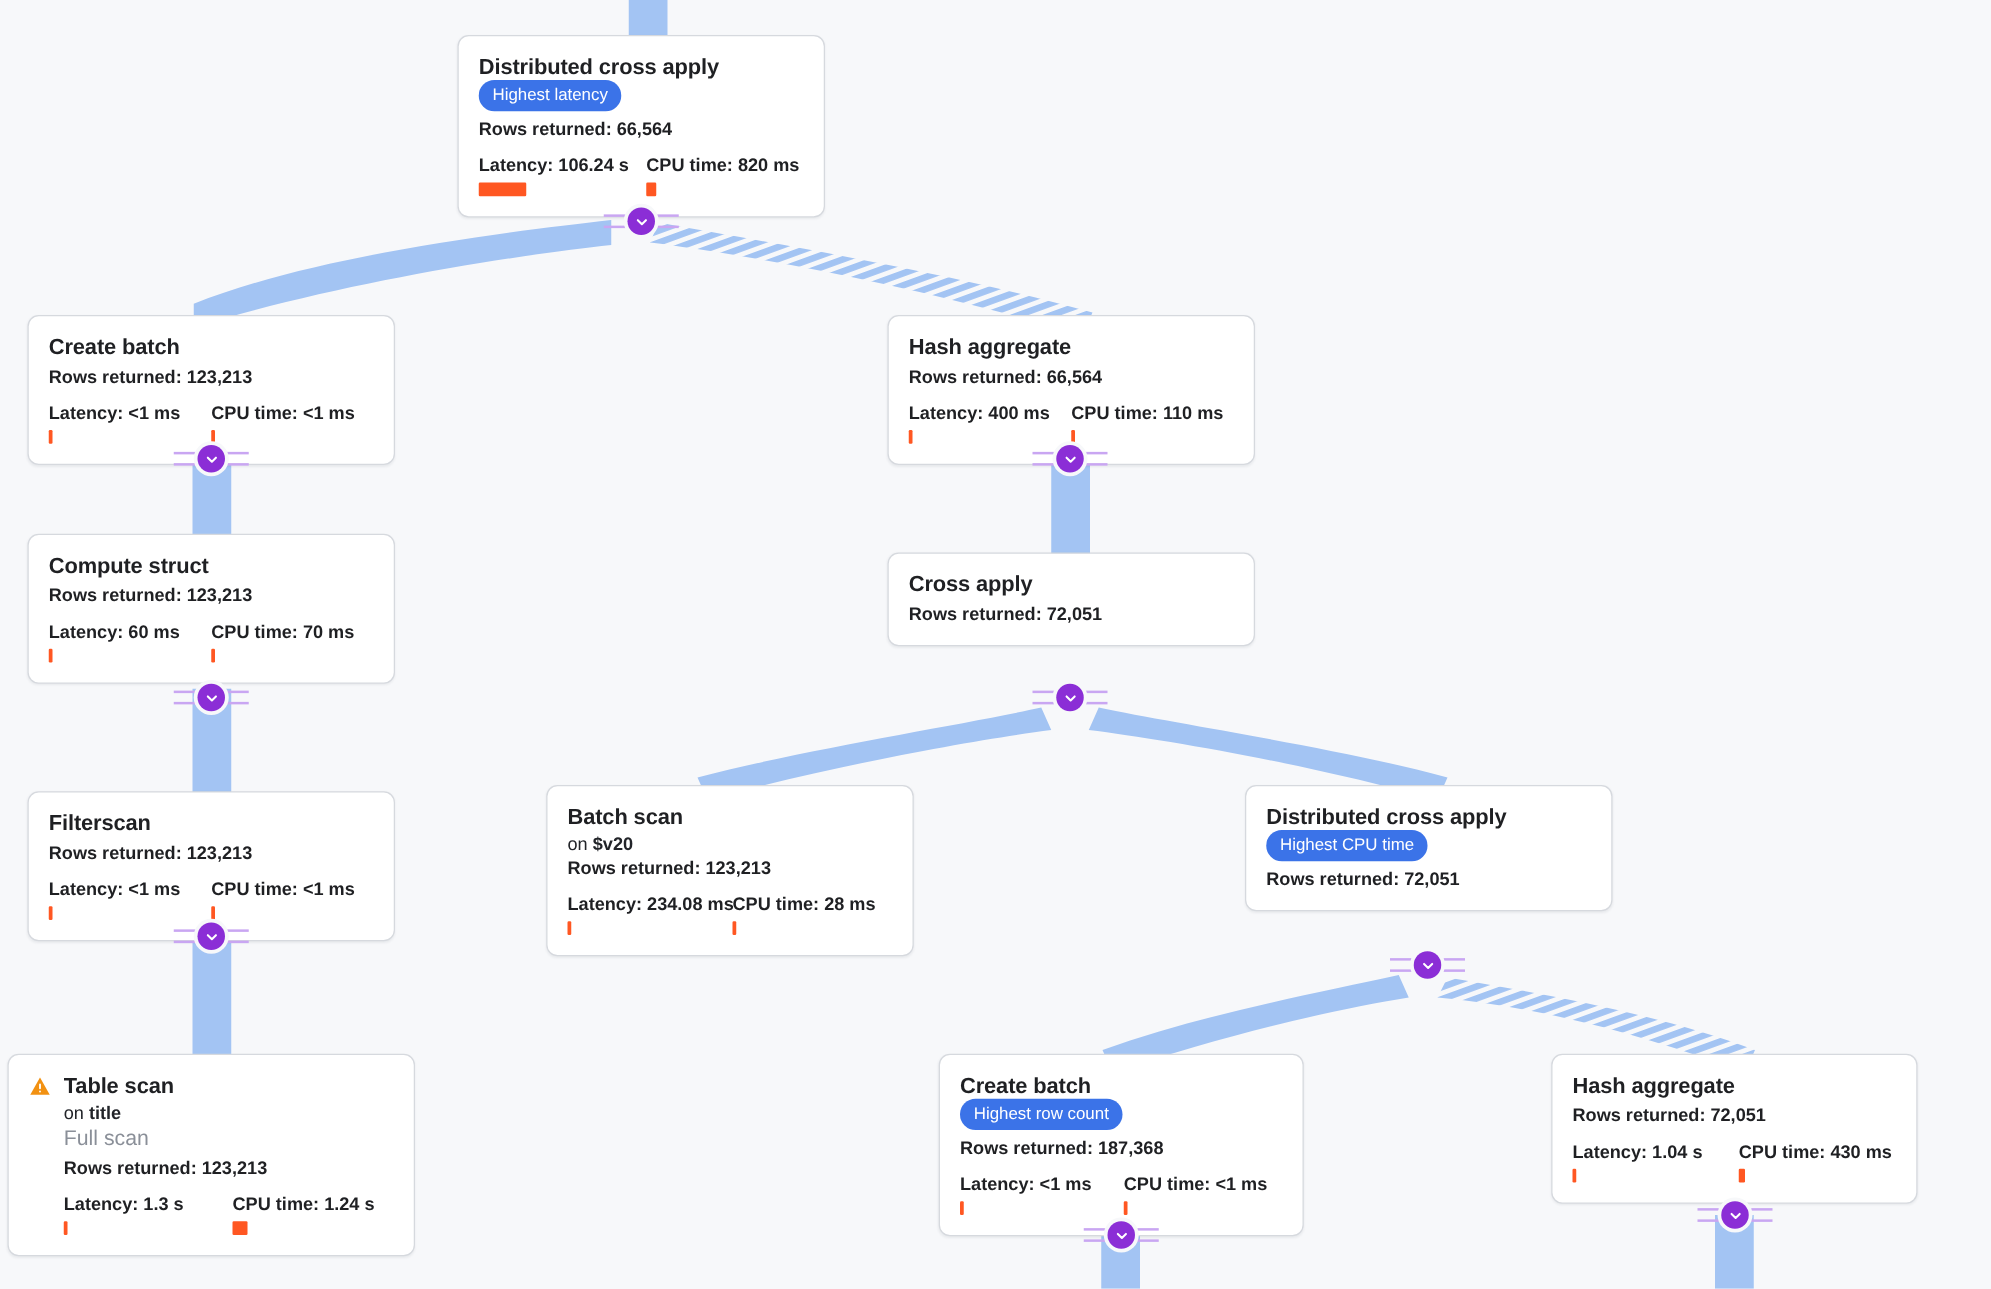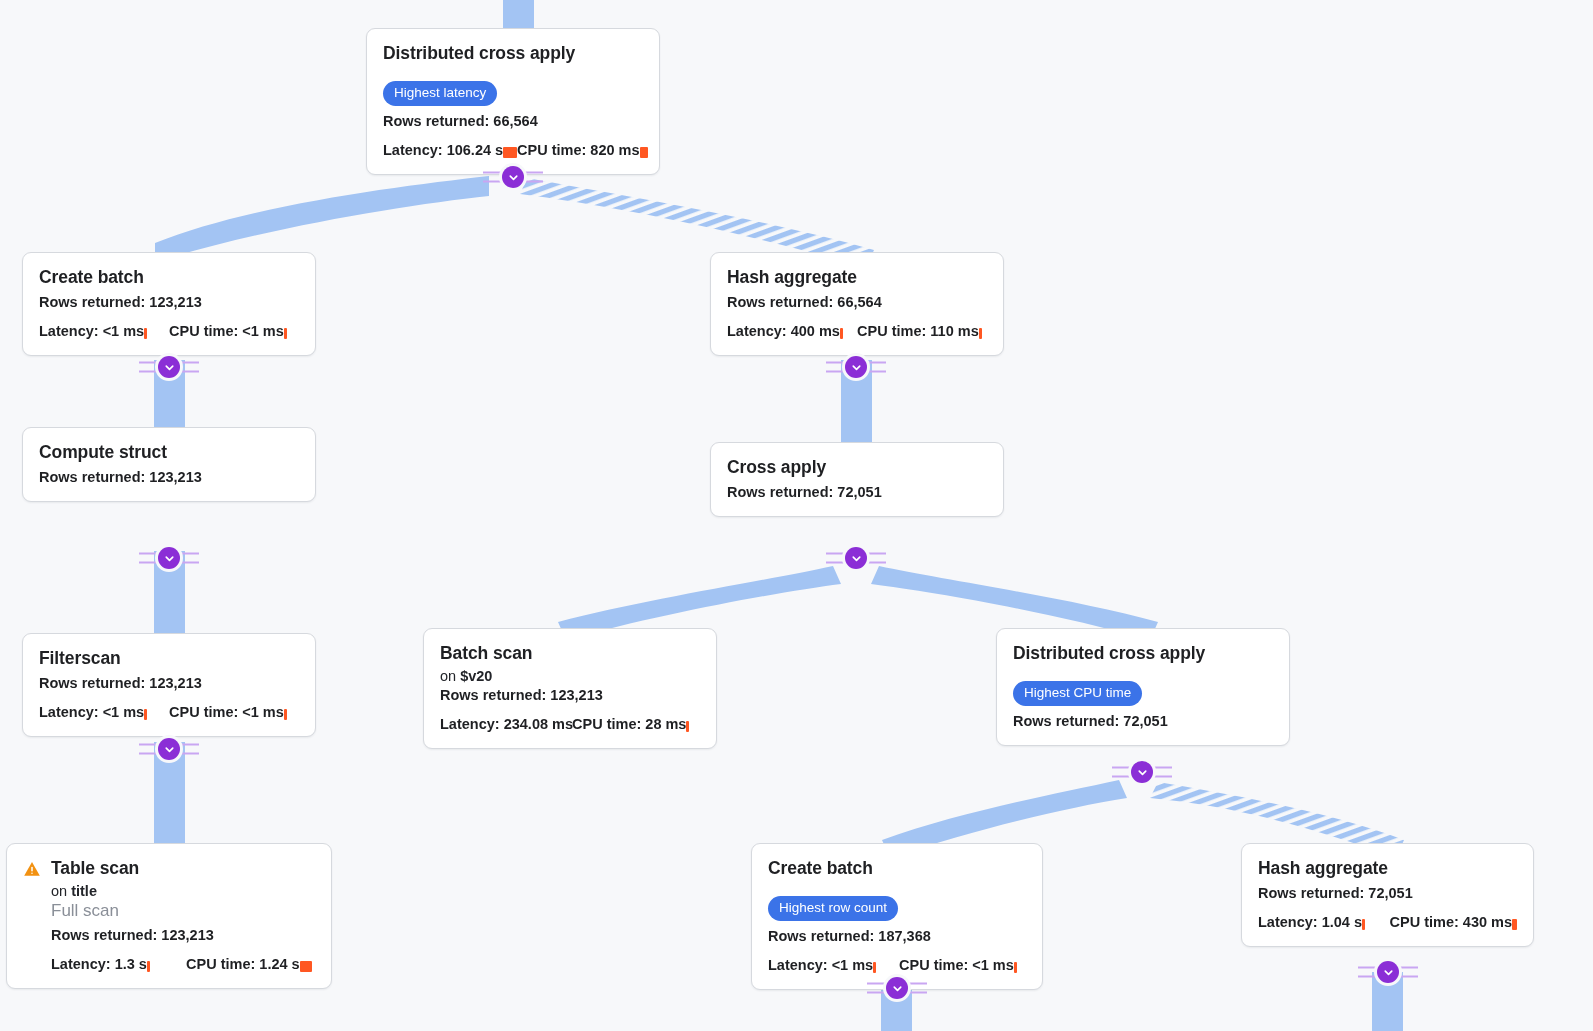--- a/index.html
+++ b/index.html
@@ -30,26 +30,26 @@
   }
   .subline { font-size: 14.5px; color: #222429; margin-top: 4px; line-height: 1.25; }
   .subline b { font-weight: 700; }
   .fullscan { font-size: 17px; color: #8a8f98; margin-top: 0; line-height: 1.25; }
 
   .badge {
     display: inline-block;
     background: #3b73e8; color: #fff;
     font-size: 13.5px; line-height: 1;
     padding: 5px 11px 6px; border-radius: 999px;
-    margin-top: 18px; white-space: nowrap;
+    margin-top: 1px; white-space: nowrap;
   }
   .rows { font-size: 14.5px; font-weight: 700; color: #1f2023; margin-top: 7px; }
 
   .metrics { display: flex; margin-top: 13px; }
-  .metric { display: flex; flex-direction: row; }
+  .metric { display: flex; flex-direction: column; }
   .metric-label { font-size: 14.5px; font-weight: 700; color: #1f2023; white-space: nowrap; }
   .bar { height: 11px; background: #ff5722; margin-top: 5px; border-radius: 1px; }
 
   .warn-icon { flex: 0 0 auto; width: 18px; height: 18px; margin-top: 2px; }
 
   
   .conn { position: absolute; transform: translate(-50%, -50%); }
   .conn .rail {
     position: absolute; top: 50%; transform: translateY(-50%);
     height: 11px; width: 30px;
@@ -160,20 +160,30 @@
         </div>
       </div>
     </div>
   </div>
 
   <div class="node" style="left:22px; top:427px; width:294px;">
     <div class="node-inner">
       <div class="node-body">
         <div class="title">Compute struct</div>
         <div class="rows">Rows returned: 123,213</div>
+        <div class="metrics">
+          <div class="metric" style="width:130px;">
+            <span class="metric-label">Latency: 60 ms</span>
+            <span class="bar" style="width:3px;"></span>
+          </div>
+          <div class="metric">
+            <span class="metric-label">CPU time: 70 ms</span>
+            <span class="bar" style="width:3px;"></span>
+          </div>
+        </div>
       </div>
     </div>
   </div>
 
   <div class="node" style="left:710px; top:442px; width:294px;">
     <div class="node-inner">
       <div class="node-body">
         <div class="title">Cross apply</div>
         <div class="rows">Rows returned: 72,051</div>
       </div>
@@ -192,21 +202,21 @@
           </div>
           <div class="metric">
             <span class="metric-label">CPU time: &lt;1 ms</span>
             <span class="bar" style="width:3px;"></span>
           </div>
         </div>
       </div>
     </div>
   </div>
 
-  <div class="node" style="left:423px; top:628px; width:294px;">
+  <div class="node" style="left:437px; top:628px; width:294px;">
     <div class="node-inner">
       <div class="node-body">
         <div class="title">Batch scan</div>
         <div class="subline"><span>on </span><b>$v20</b></div>
         <div class="rows" style="margin-top:2px;">Rows returned: 123,213</div>
         <div class="metrics">
           <div class="metric" style="width:132px;">
             <span class="metric-label">Latency: 234.08 ms</span>
             <span class="bar" style="width:3px;"></span>
           </div>

